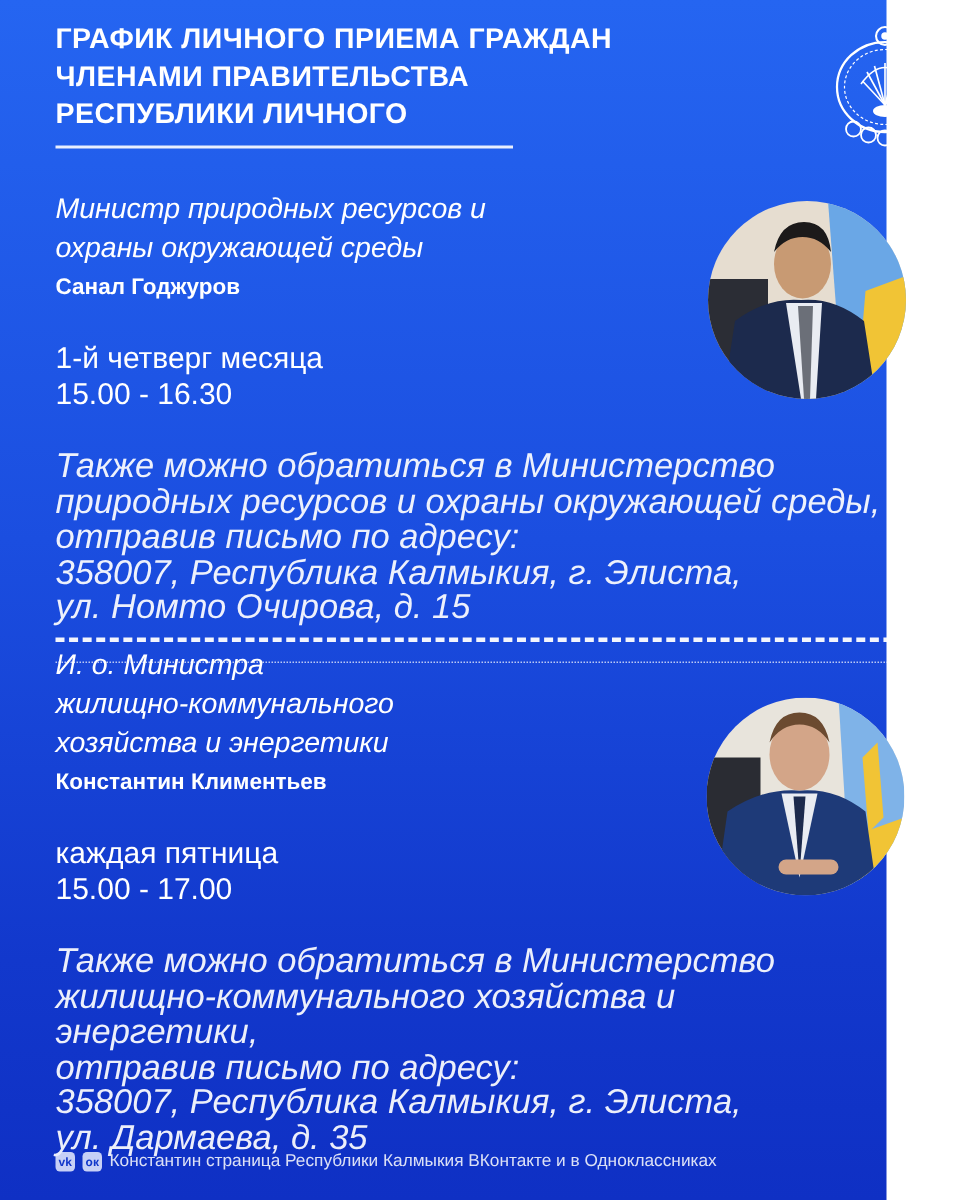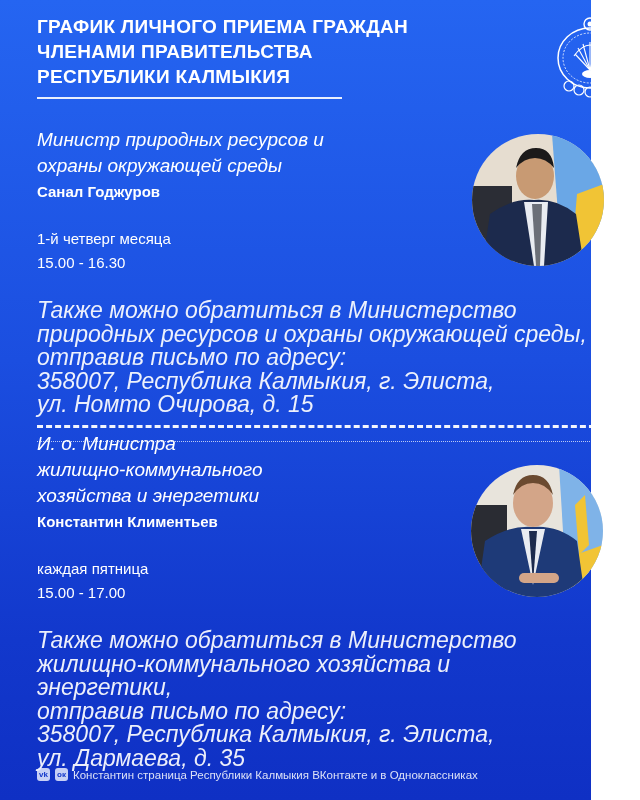--- a/index.html
+++ b/index.html
@@ -4,37 +4,37 @@
 <style>
   html,body{margin:0;padding:0;}
   body{width:640px;height:800px;overflow:hidden;font-family:"Liberation Sans",sans-serif;color:#fff;}
   .page{position:relative;width:547px;height:800px;background:linear-gradient(180deg,#2565f1 0%,#1b4ee0 45%,#1238cc 80%,#0f30c4 100%);padding-left:44px;}
   .title{position:absolute;left:37px;top:14px;font-size:19px;font-weight:bold;line-height:25px;letter-spacing:0.3px;}
   .title-underline{position:absolute;left:37px;top:97px;width:305px;height:2px;background:#fff;opacity:0.9;}
   .emblem{position:absolute;left:553px;top:16px;width:74px;height:84px;}
   .section{position:absolute;left:37px;}
   .role{font-style:italic;font-size:19px;line-height:26px;}
   .name{font-weight:bold;font-size:15px;line-height:26px;}
-  .sched{font-size:15px;line-height:24px;margin-top:22px;}
+  .sched{font-size:20px;line-height:24px;margin-top:22px;}
   .contact{font-style:italic;font-size:23px;line-height:23.5px;margin-top:24px;opacity:0.92;}
   .photo{position:absolute;width:132px;height:132px;border-radius:50%;overflow:hidden;}
   .sep-dash{position:absolute;left:37px;top:425px;width:567px;height:0;border-top:3px dashed #fff;opacity:0.95;}
   .sep-dot{position:absolute;left:37px;top:441px;width:567px;height:0;border-top:1px dotted rgba(255,255,255,0.7);}
-  .footer{position:absolute;left:37px;top:768px;display:flex;align-items:center;font-size:11.5px;opacity:0.85;}
+  .footer{position:absolute;left:37px;top:768px;display:flex;align-items:flex-start;font-size:11.5px;opacity:0.85;}
   .soc{width:13px;height:13px;border-radius:3px;background:#e8ecff;color:#1238cc;font-size:8px;font-weight:bold;display:flex;align-items:center;justify-content:center;margin-right:5px;}
 </style>
 </head>
 <body>
 
 <div class="page">
 
   <div class="title">
     <div>ГРАФИК ЛИЧНОГО ПРИЕМА ГРАЖДАН</div>
     <div>ЧЛЕНАМИ ПРАВИТЕЛЬСТВА</div>
-    <div>РЕСПУБЛИКИ КАЛМЫКИЯ</div>
+    <div>РЕСПУБЛИКИ ЛИЧНОГО</div>
   </div>
   <div class="title-underline"></div>
 
   <svg class="emblem" viewBox="0 0 74 84">
     <circle cx="37" cy="8" r="6" fill="none" stroke="#fff" stroke-width="1.4"></circle>
     <circle cx="37" cy="8" r="2.5" fill="#fff"></circle>
     <ellipse cx="37" cy="42" rx="32" ry="30" fill="none" stroke="#fff" stroke-width="1.5"></ellipse>
     <ellipse cx="37" cy="42" rx="27" ry="25" fill="none" stroke="#fff" stroke-width="0.8" stroke-dasharray="2 1.5"></ellipse>
     <g stroke="#fff" stroke-width="1.1" fill="none">
       <path d="M37 54 L22 38"></path>

